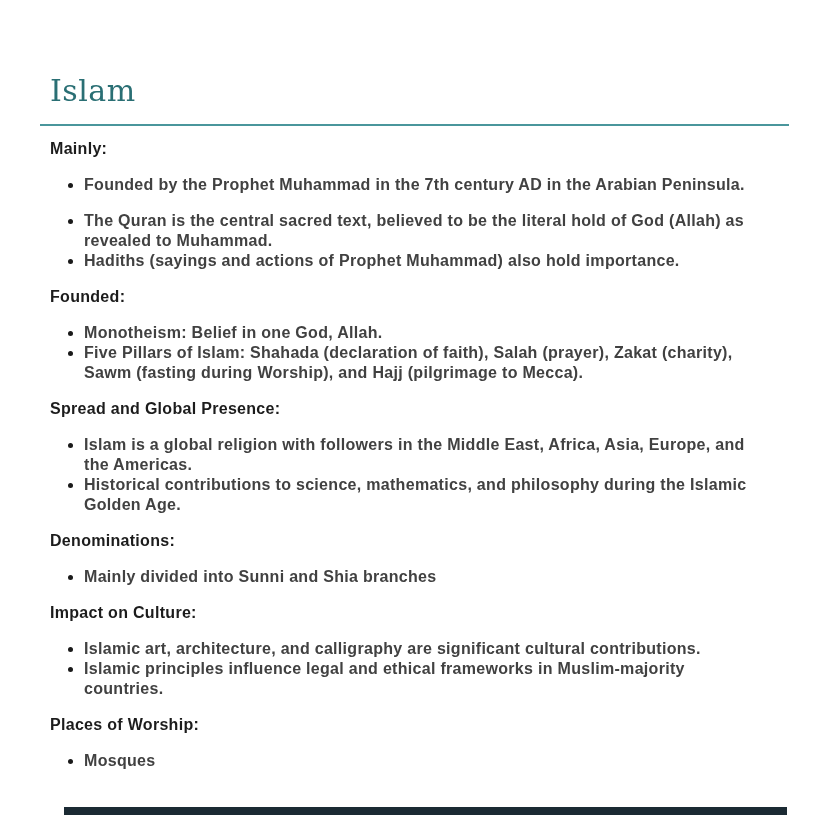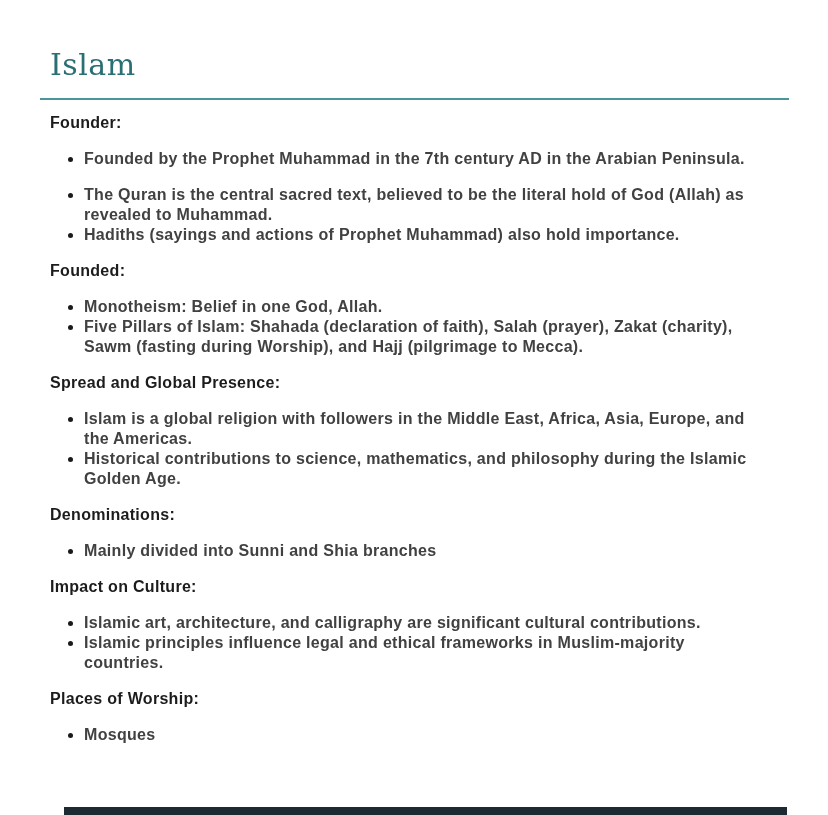--- a/index.html
+++ b/index.html
@@ -9,21 +9,21 @@
     background: #ffffff;
   }
   body {
     width: 828px;
     height: 815px;
     position: relative;
     overflow: hidden;
     font-family: "Liberation Sans", sans-serif;
   }
   .container {
-    padding: 46px 39px 0 50px;
+    padding: 72px 39px 0 50px;
   }
   .page-title {
     font-family: "DejaVu Serif", serif;
     font-weight: 400;
     font-size: 30px;
     line-height: 38px;
     letter-spacing: 0.5px;
     color: #2a6f74;
     margin: 0;
   }
@@ -71,21 +71,21 @@
 </head>
 <body>
 
 <div class="container">
 
   <h1 class="page-title">Islam</h1>
 
   <hr class="divider">
 
   <div class="section">
-    <h3 class="section-heading">Founder:</h3>
+    <h3 class="section-heading">Mainly:</h3>
     <ul class="bullet-list">
       <li class="bullet-item"><span class="bullet-text">Founded by the Prophet Muhammad in the 7th century AD in the Arabian Peninsula.</span></li>
     </ul>
   </div>
 
   <div class="section">
     <ul class="bullet-list">
       <li class="bullet-item"><span class="bullet-text">The Quran is the central sacred text, believed to be the literal hold of God (Allah) as
 revealed to Muhammad.</span></li>
       <li class="bullet-item"><span class="bullet-text">Hadiths (sayings and actions of Prophet Muhammad) also hold importance.</span></li>

